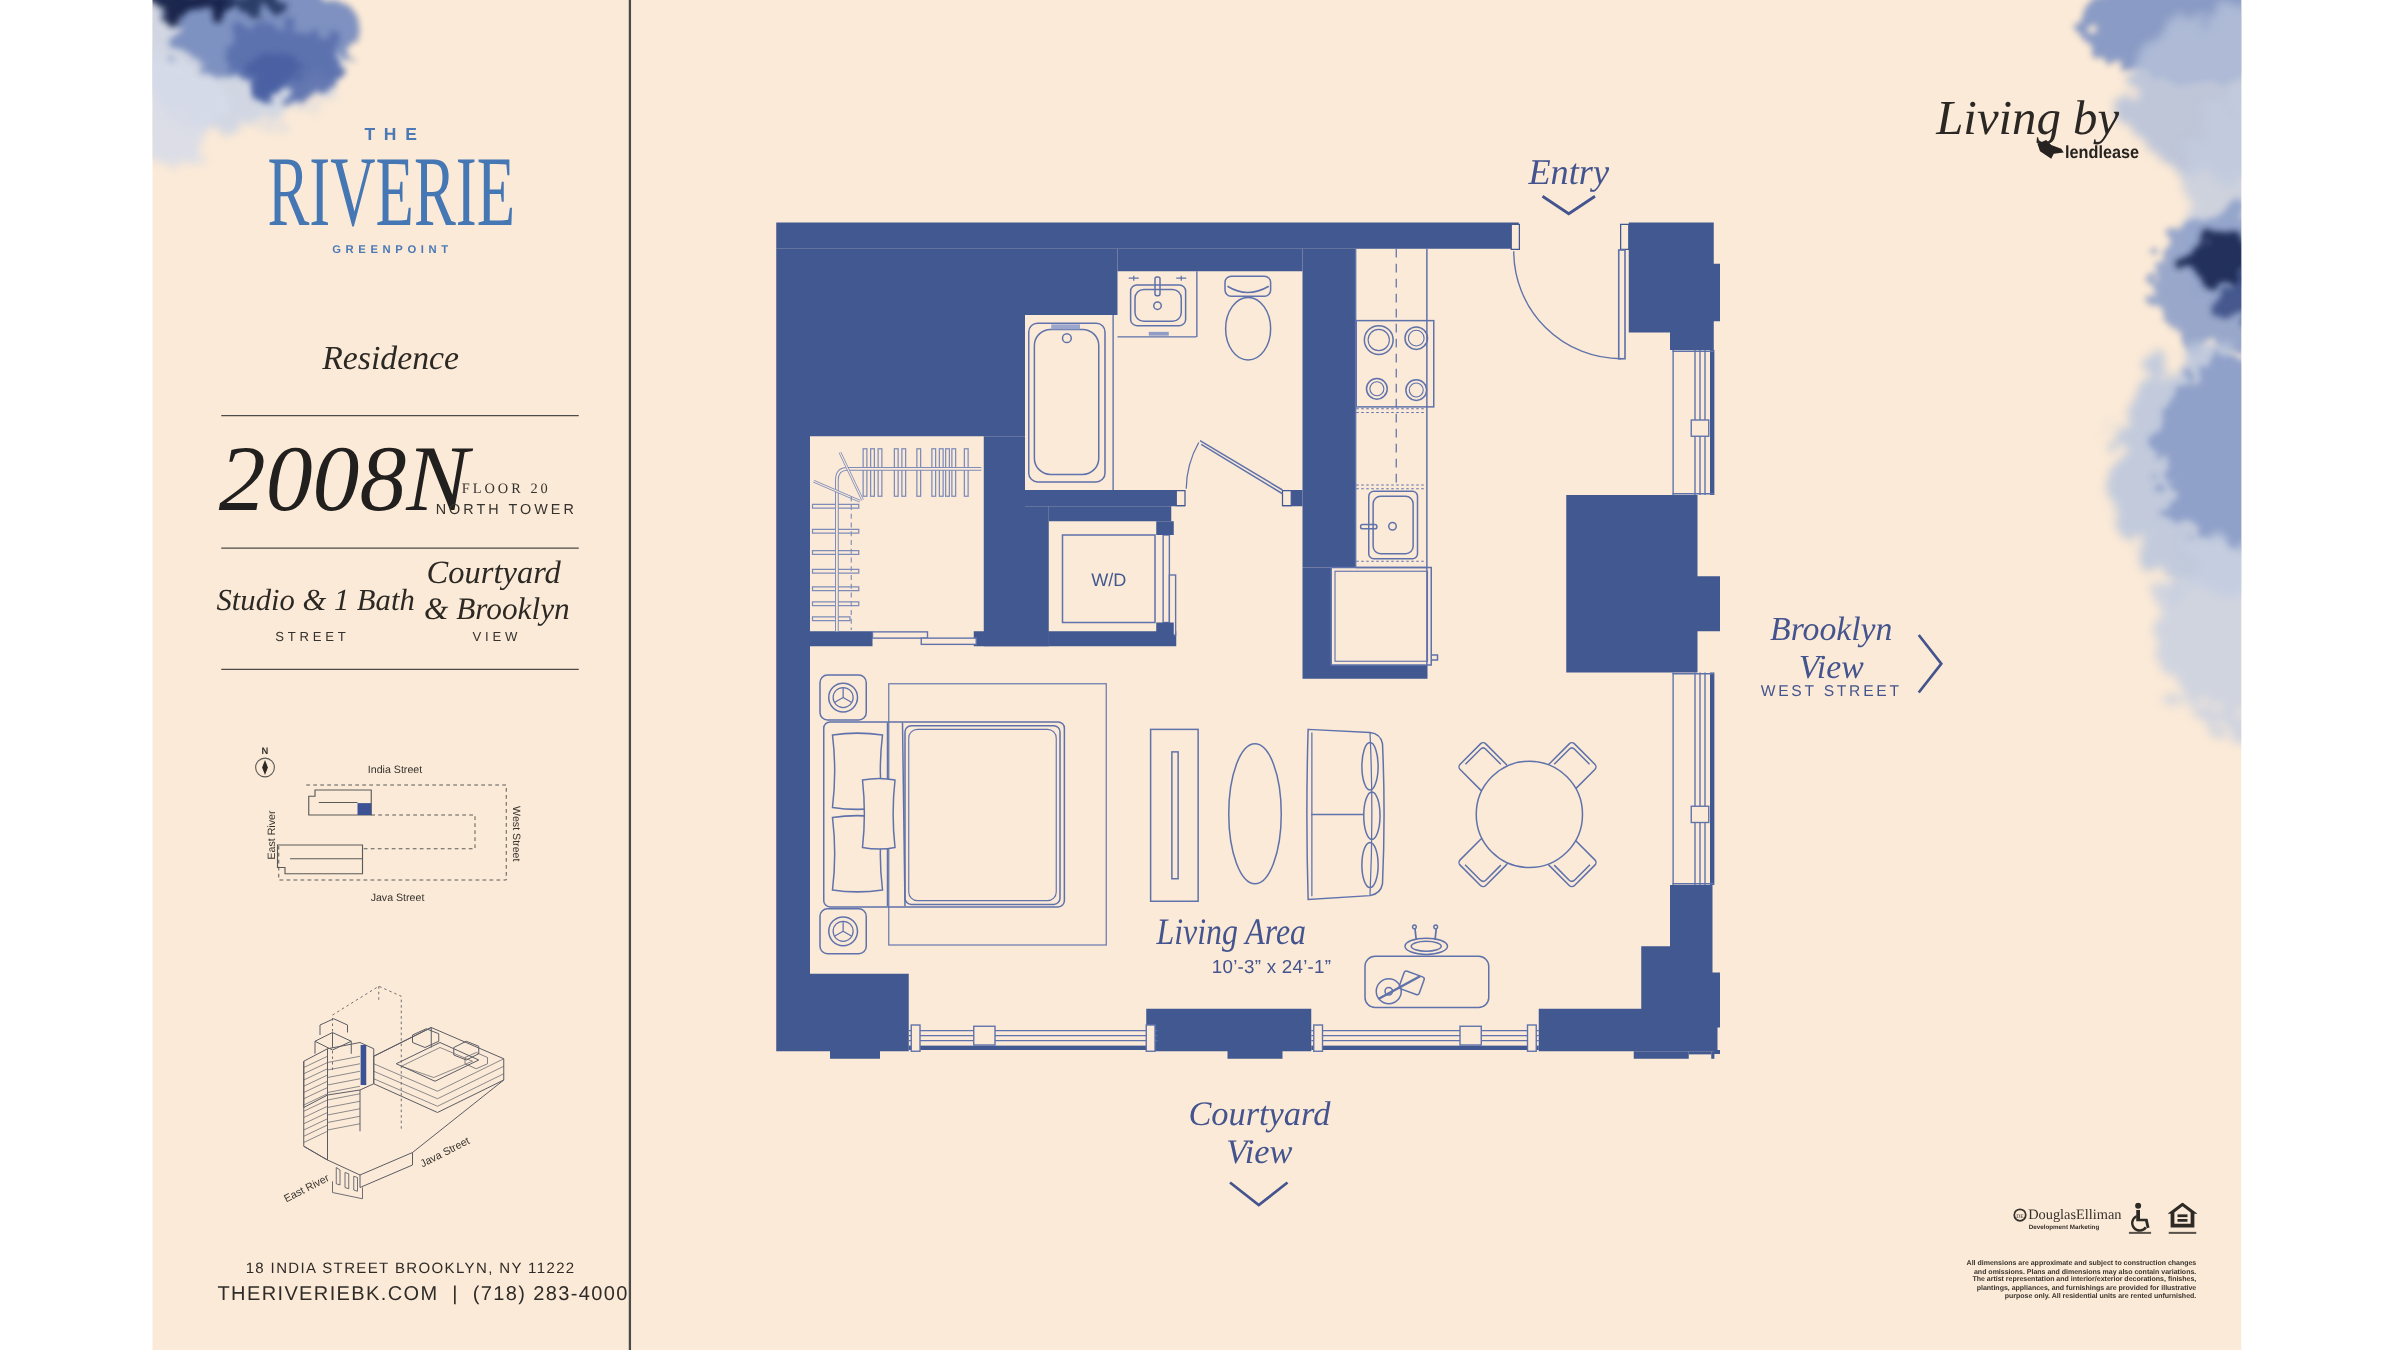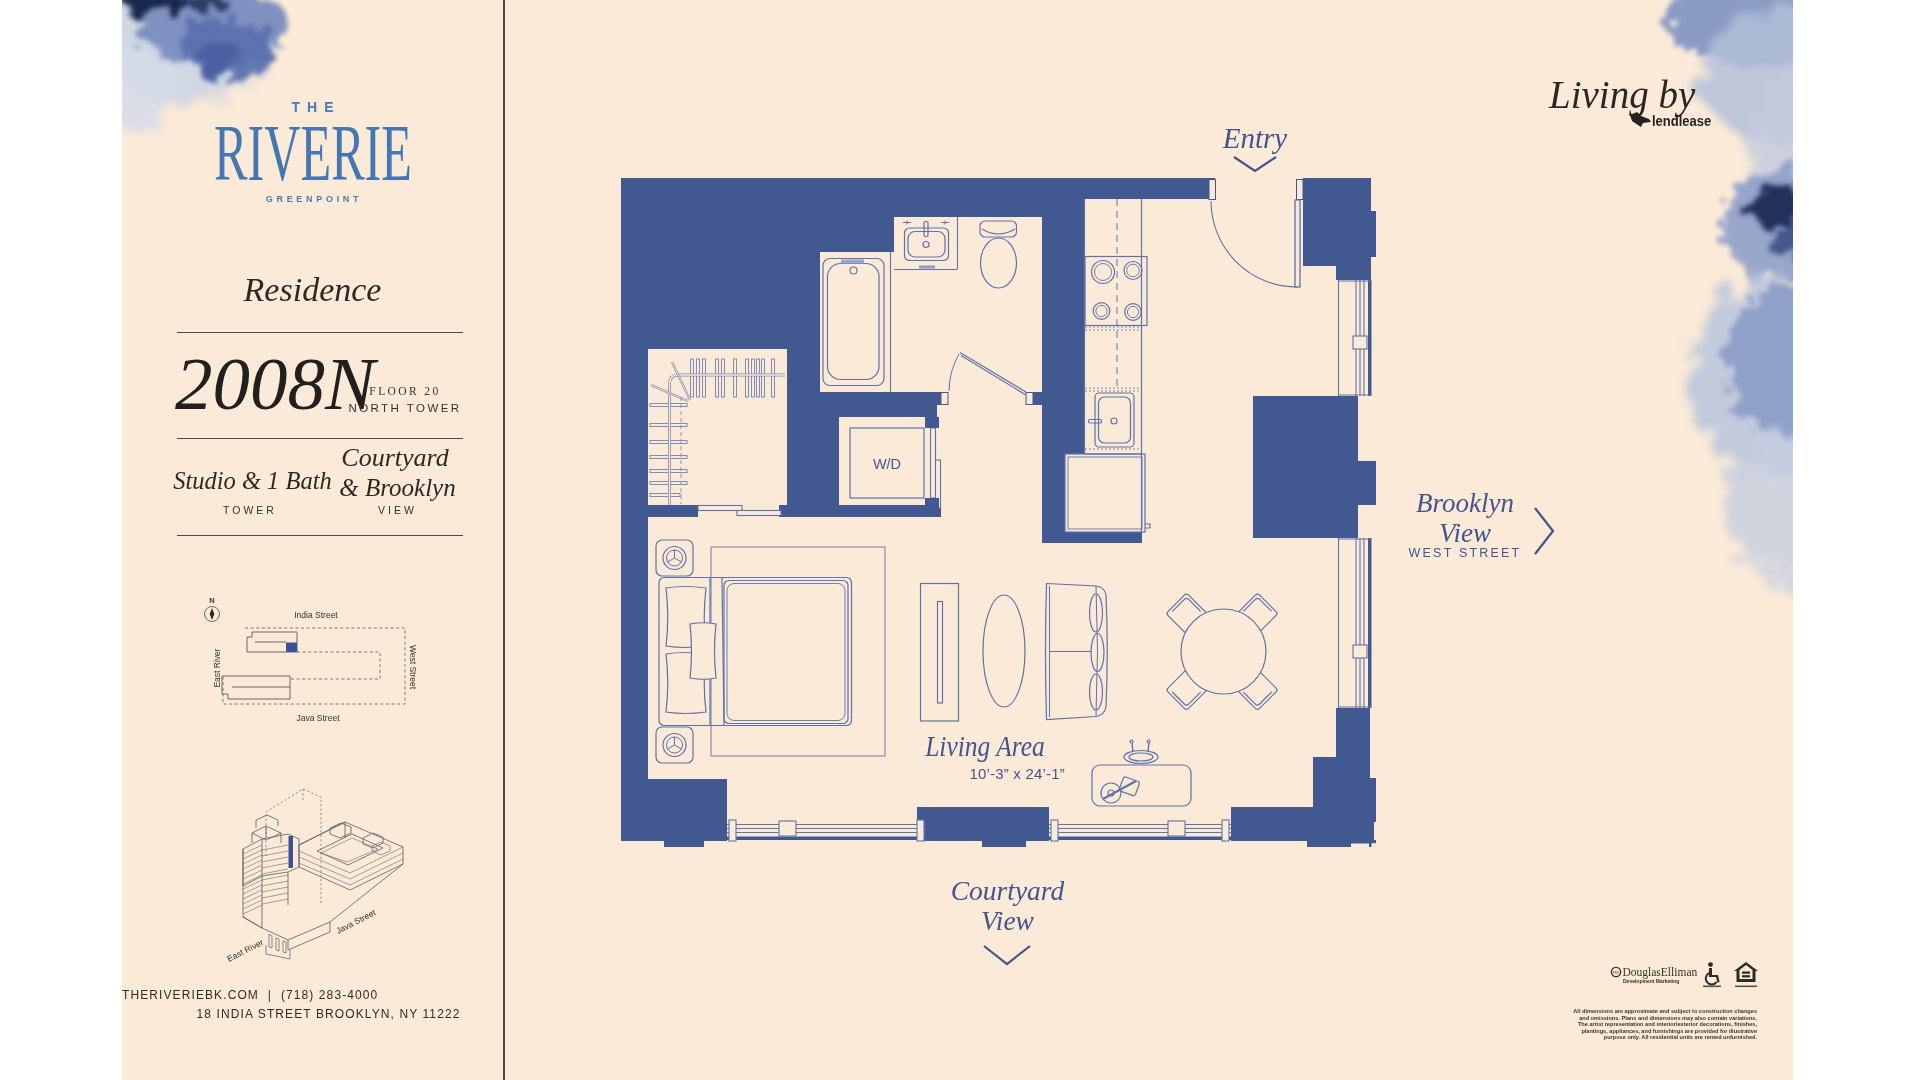--- a/index.html
+++ b/index.html
@@ -62,39 +62,39 @@
 
 <svg class="abs" style="left:122px;top:0;" width="381" height="220" viewBox="0 0 381 220">
 
   <text x="194" y="112" text-anchor="middle" font-family="Liberation Sans, sans-serif" font-size="14" font-weight="bold" letter-spacing="7" fill="#4a79b6">THE</text>
 
   <text x="92" y="180" font-family="Liberation Serif, serif" font-size="80" fill="#4577b5" textLength="198" lengthAdjust="spacingAndGlyphs">RIVERIE</text>
 
   <text x="192" y="202" text-anchor="middle" font-family="Liberation Sans, sans-serif" font-size="9" font-weight="bold" letter-spacing="3.7" fill="#4a79b6">GREENPOINT</text>
 </svg>
 
-<div class="abs serifit" style="left:122px;top:271px;width:381px;text-align:center;font-size:34px;color:#2c2925;">Residence</div>
+<div class="abs serifit" style="left:122px;top:271px;width:381px;text-align:center;font-size:27px;color:#2c2925;">Residence</div>
 
 <div class="abs" style="left:177px;top:332px;width:286px;height:1px;background:#4b4b49;"></div>
 
 <div class="abs serifit" style="left:160px;top:346px;font-size:75px;line-height:75px;color:#21201e;letter-spacing:0px;margin-left:15px;">2008N</div>
 
 <div class="abs" style="left:330px;top:369px;width:150px;text-align:center;font-size:11.5px;letter-spacing:2.4px;color:#35322e;margin-top:33px;">NORTH&nbsp;TOWER</div>
 
 <div class="abs" style="left:330px;top:385px;width:150px;text-align:center;font-size:11.5px;letter-spacing:2.4px;color:#35322e;font-family:Liberation Serif, serif;">FLOOR&nbsp;20</div>
 
 <div class="abs" style="left:177px;top:438px;width:286px;height:1px;background:#4b4b49;"></div>
 
 <div class="abs serifit" style="left:320px;top:443px;width:150px;text-align:center;font-size:26px;color:#2c2925;">Courtyard</div>
 
 <div class="abs serifit" style="left:165px;top:467px;width:175px;text-align:center;font-size:24.5px;color:#2c2925;">Studio &amp; 1 Bath</div>
 
 <div class="abs serifit" style="left:320px;top:474px;width:155px;text-align:center;font-size:25px;color:#2c2925;">&amp; Brooklyn</div>
 
-<div class="abs" style="left:180px;top:504px;width:140px;text-align:center;font-size:10.5px;letter-spacing:3px;color:#35322e;">TOWER</div>
+<div class="abs" style="left:180px;top:504px;width:140px;text-align:center;font-size:10.5px;letter-spacing:3px;color:#35322e;">STREET</div>
 
 <div class="abs" style="left:330px;top:504px;width:135px;text-align:center;font-size:10.5px;letter-spacing:3px;color:#35322e;">VIEW</div>
 
 <div class="abs" style="left:177px;top:535px;width:286px;height:1px;background:#4b4b49;"></div>
 
 <svg class="abs" style="left:122px;top:560px;" width="381" height="200" viewBox="122 560 381 200">
   <g fill="none" stroke="#5a5a58" stroke-width="0.9">
 
     <circle cx="212" cy="614" r="7.5"></circle>
     <path d="M212 608 l2.3 6 -2.3 6 -2.3 -6 z" fill="#2c2925" stroke="none"></path>
@@ -196,21 +196,21 @@
   <g font-family="Liberation Sans, sans-serif" font-size="8.5" fill="#35322e">
 
     <text x="338" y="934" transform="rotate(-27 338 934)">Java Street</text>
 
     <text x="229" y="962" transform="rotate(-27 229 962)">East River</text>
   </g>
 </svg>
 
 <div class="abs" style="left:122px;top:1007px;width:413px;text-align:center;font-size:12px;letter-spacing:1.1px;color:#2e2b28;">18 INDIA STREET BROOKLYN, NY 11222</div>
 
-<div class="abs" style="left:122px;top:988px;width:381px;text-align:left;font-size:12px;letter-spacing:1.1px;color:#2e2b28;">THERIVERIEBK.COM&nbsp; |&nbsp; (718) 283-4000</div>
+<div class="abs" style="left:122px;top:1027px;width:381px;text-align:right;font-size:16px;letter-spacing:1.1px;color:#2e2b28;">THERIVERIEBK.COM&nbsp; |&nbsp; (718) 283-4000</div>
 
 <div class="abs serifit" style="left:1549px;top:72px;font-size:39px;color:#2a2724;">Living by</div>
 
 <svg class="abs" style="left:1629px;top:111px;" width="90" height="20" viewBox="0 0 90 20">
   <path d="M1 4 L8 1 L12 5 L20 8 L22 11 L14 12 L12 16 L3 10 Z" fill="#252220"></path>
   <text x="23" y="15.5" font-family="Liberation Sans, sans-serif" font-size="14" font-weight="bold" fill="#252220" transform="scale(0.93,1)" style="transform-origin:23px 0;">lendlease</text>
 </svg>
 
 <div class="abs serifit navy" style="left:1180px;top:122px;width:150px;text-align:center;font-size:29px;">Entry</div>
 

